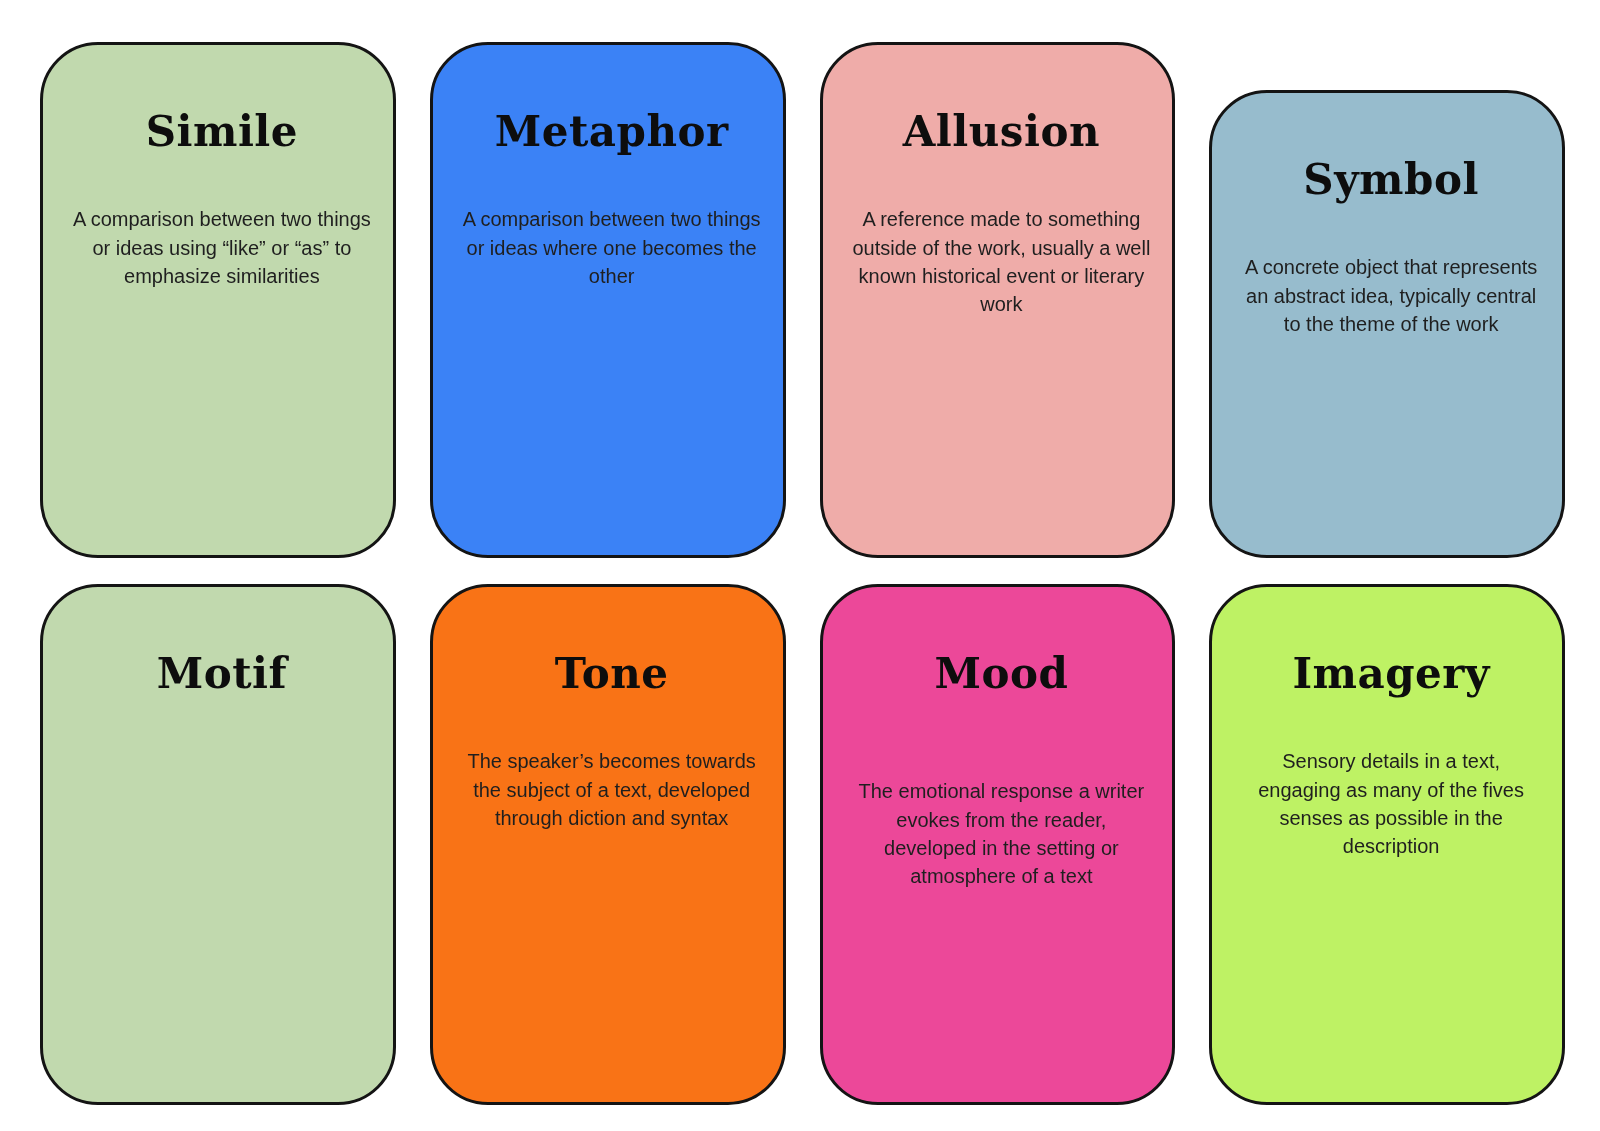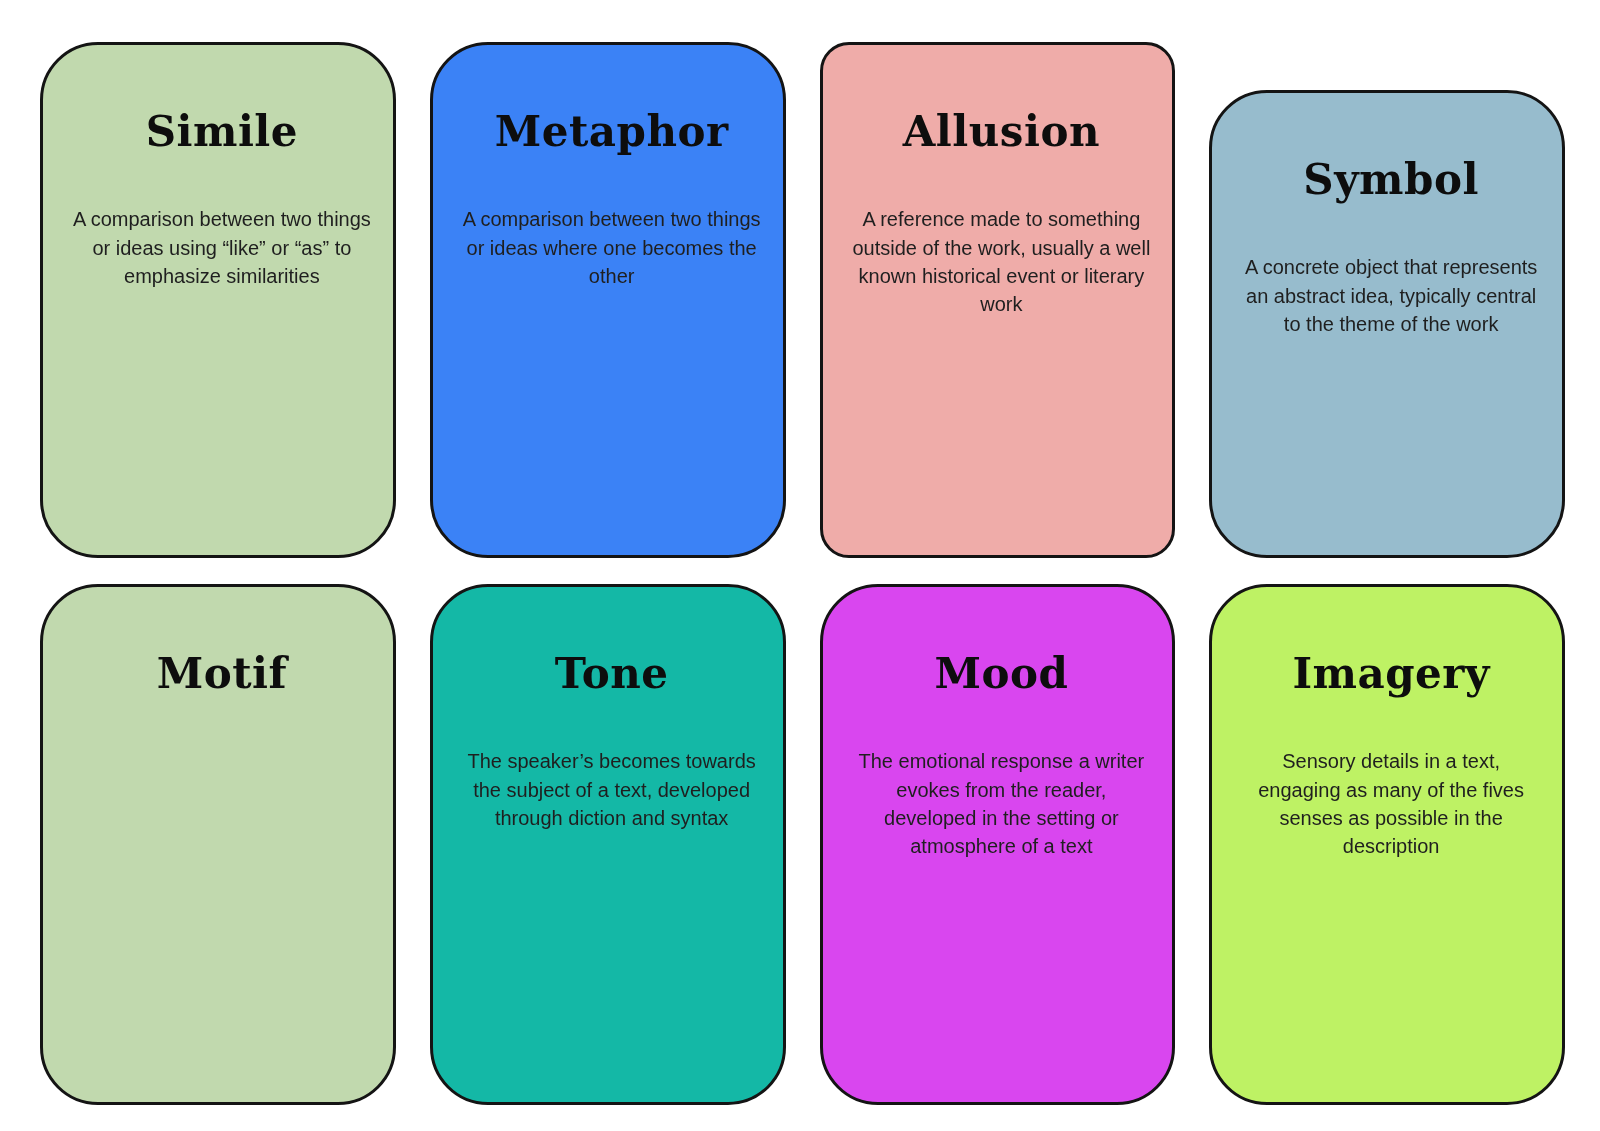--- a/index.html
+++ b/index.html
@@ -64,40 +64,40 @@
     <div class="card" style="background: rgb(193, 217, 174);">
       <div class="card-title">Simile</div>
       <div class="card-description">A comparison between two things or ideas using “like” or “as” to emphasize similarities</div>
     </div>
 
     <div class="card" style="background: #3b82f6;">
       <div class="card-title">Metaphor</div>
       <div class="card-description">A comparison between two things or ideas where one becomes the other</div>
     </div>
 
-    <div class="card" style="background: rgb(239, 172, 169); border-radius: 29px;">
+    <div class="card" style="background: rgb(239, 172, 169);">
       <div class="card-title">Allusion</div>
       <div class="card-description">A reference made to something outside of the work, usually a well known historical event or literary work</div>
     </div>
 
     <div class="card" style="background: rgb(151, 188, 205); margin-top: 48px;">
       <div class="card-title">Symbol</div>
       <div class="card-description">A concrete object that represents an abstract idea, typically central to the theme of the work</div>
     </div>
 
     <div class="card" style="background: rgb(193, 217, 174);">
       <div class="card-title">Motif</div>
     </div>
 
-    <div class="card" style="background: #14b8a6;">
+    <div class="card" style="background: #f97316;">
       <div class="card-title">Tone</div>
       <div class="card-description">The speaker’s becomes towards the subject of a text, developed through diction and syntax</div>
     </div>
 
-    <div class="card" style="background: #d946ef;">
+    <div class="card" style="background: #ec4899; gap: 30px;">
       <div class="card-title">Mood</div>
       <div class="card-description">The emotional response a writer evokes from the reader, developed in the setting or atmosphere of a text</div>
     </div>
 
     <div class="card" style="background: #bef264;">
       <div class="card-title">Imagery</div>
       <div class="card-description">Sensory details in a text, engaging as many of the fives senses as possible in the description</div>
     </div>
 
   </div>

